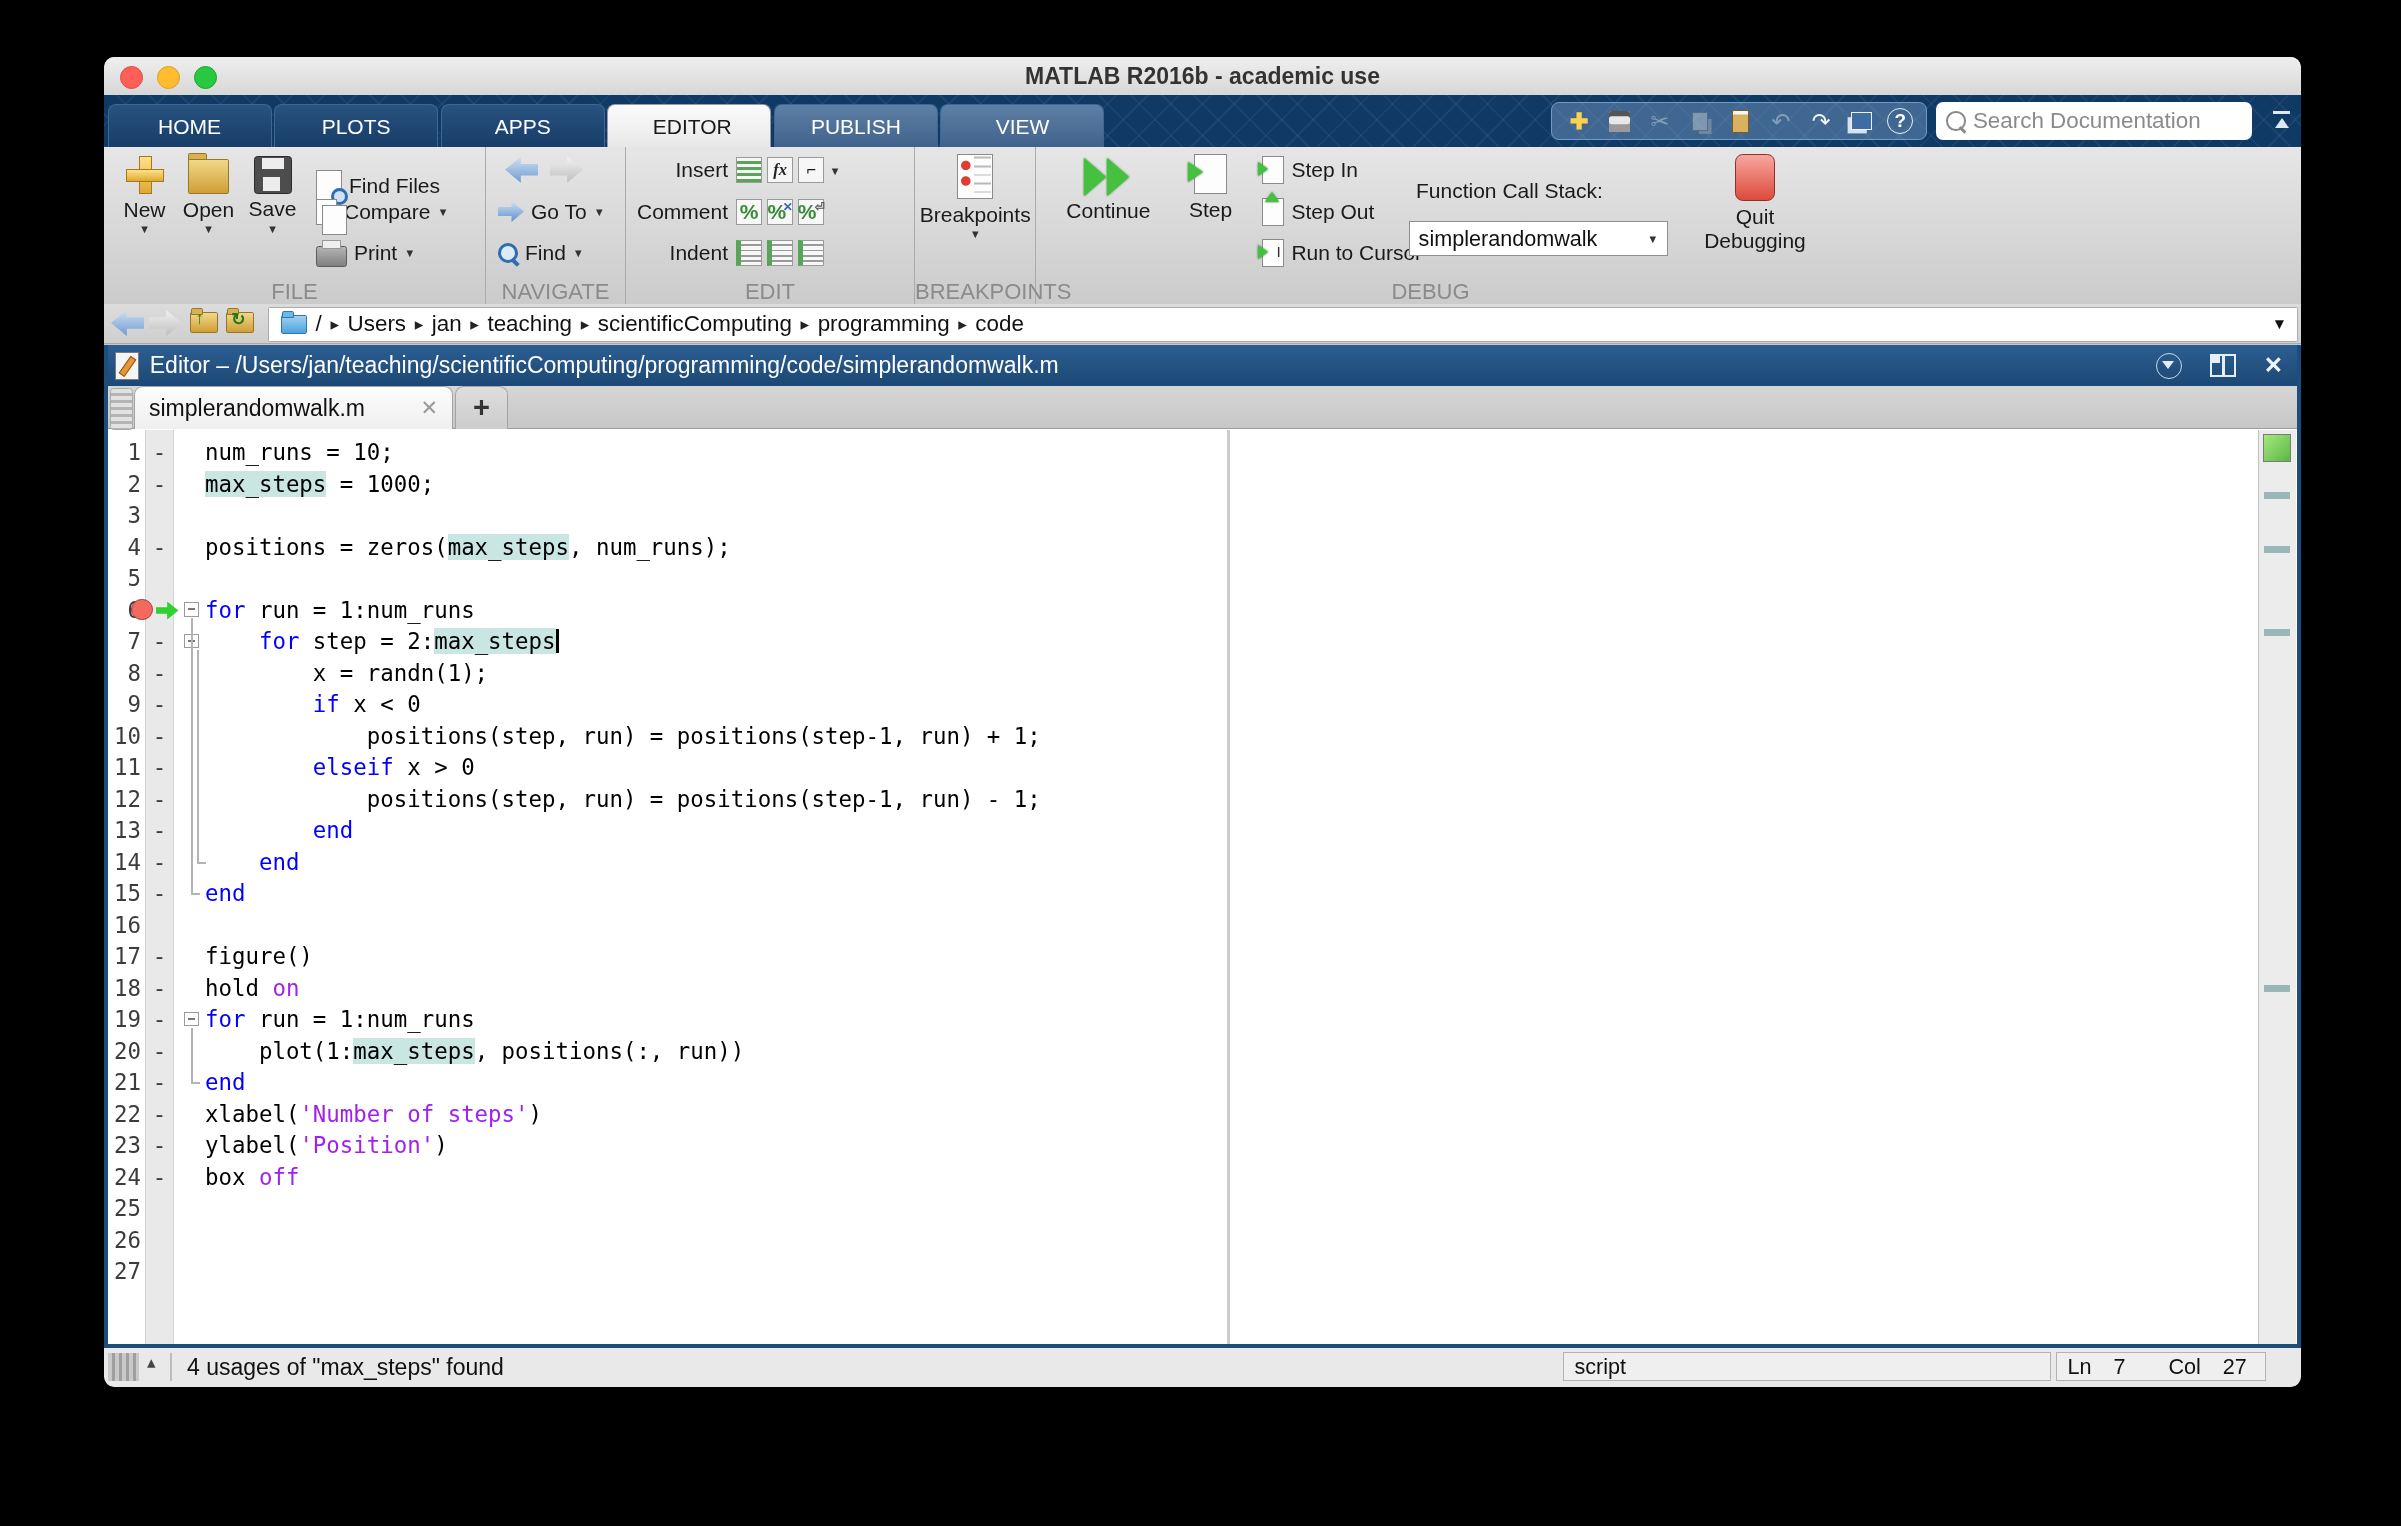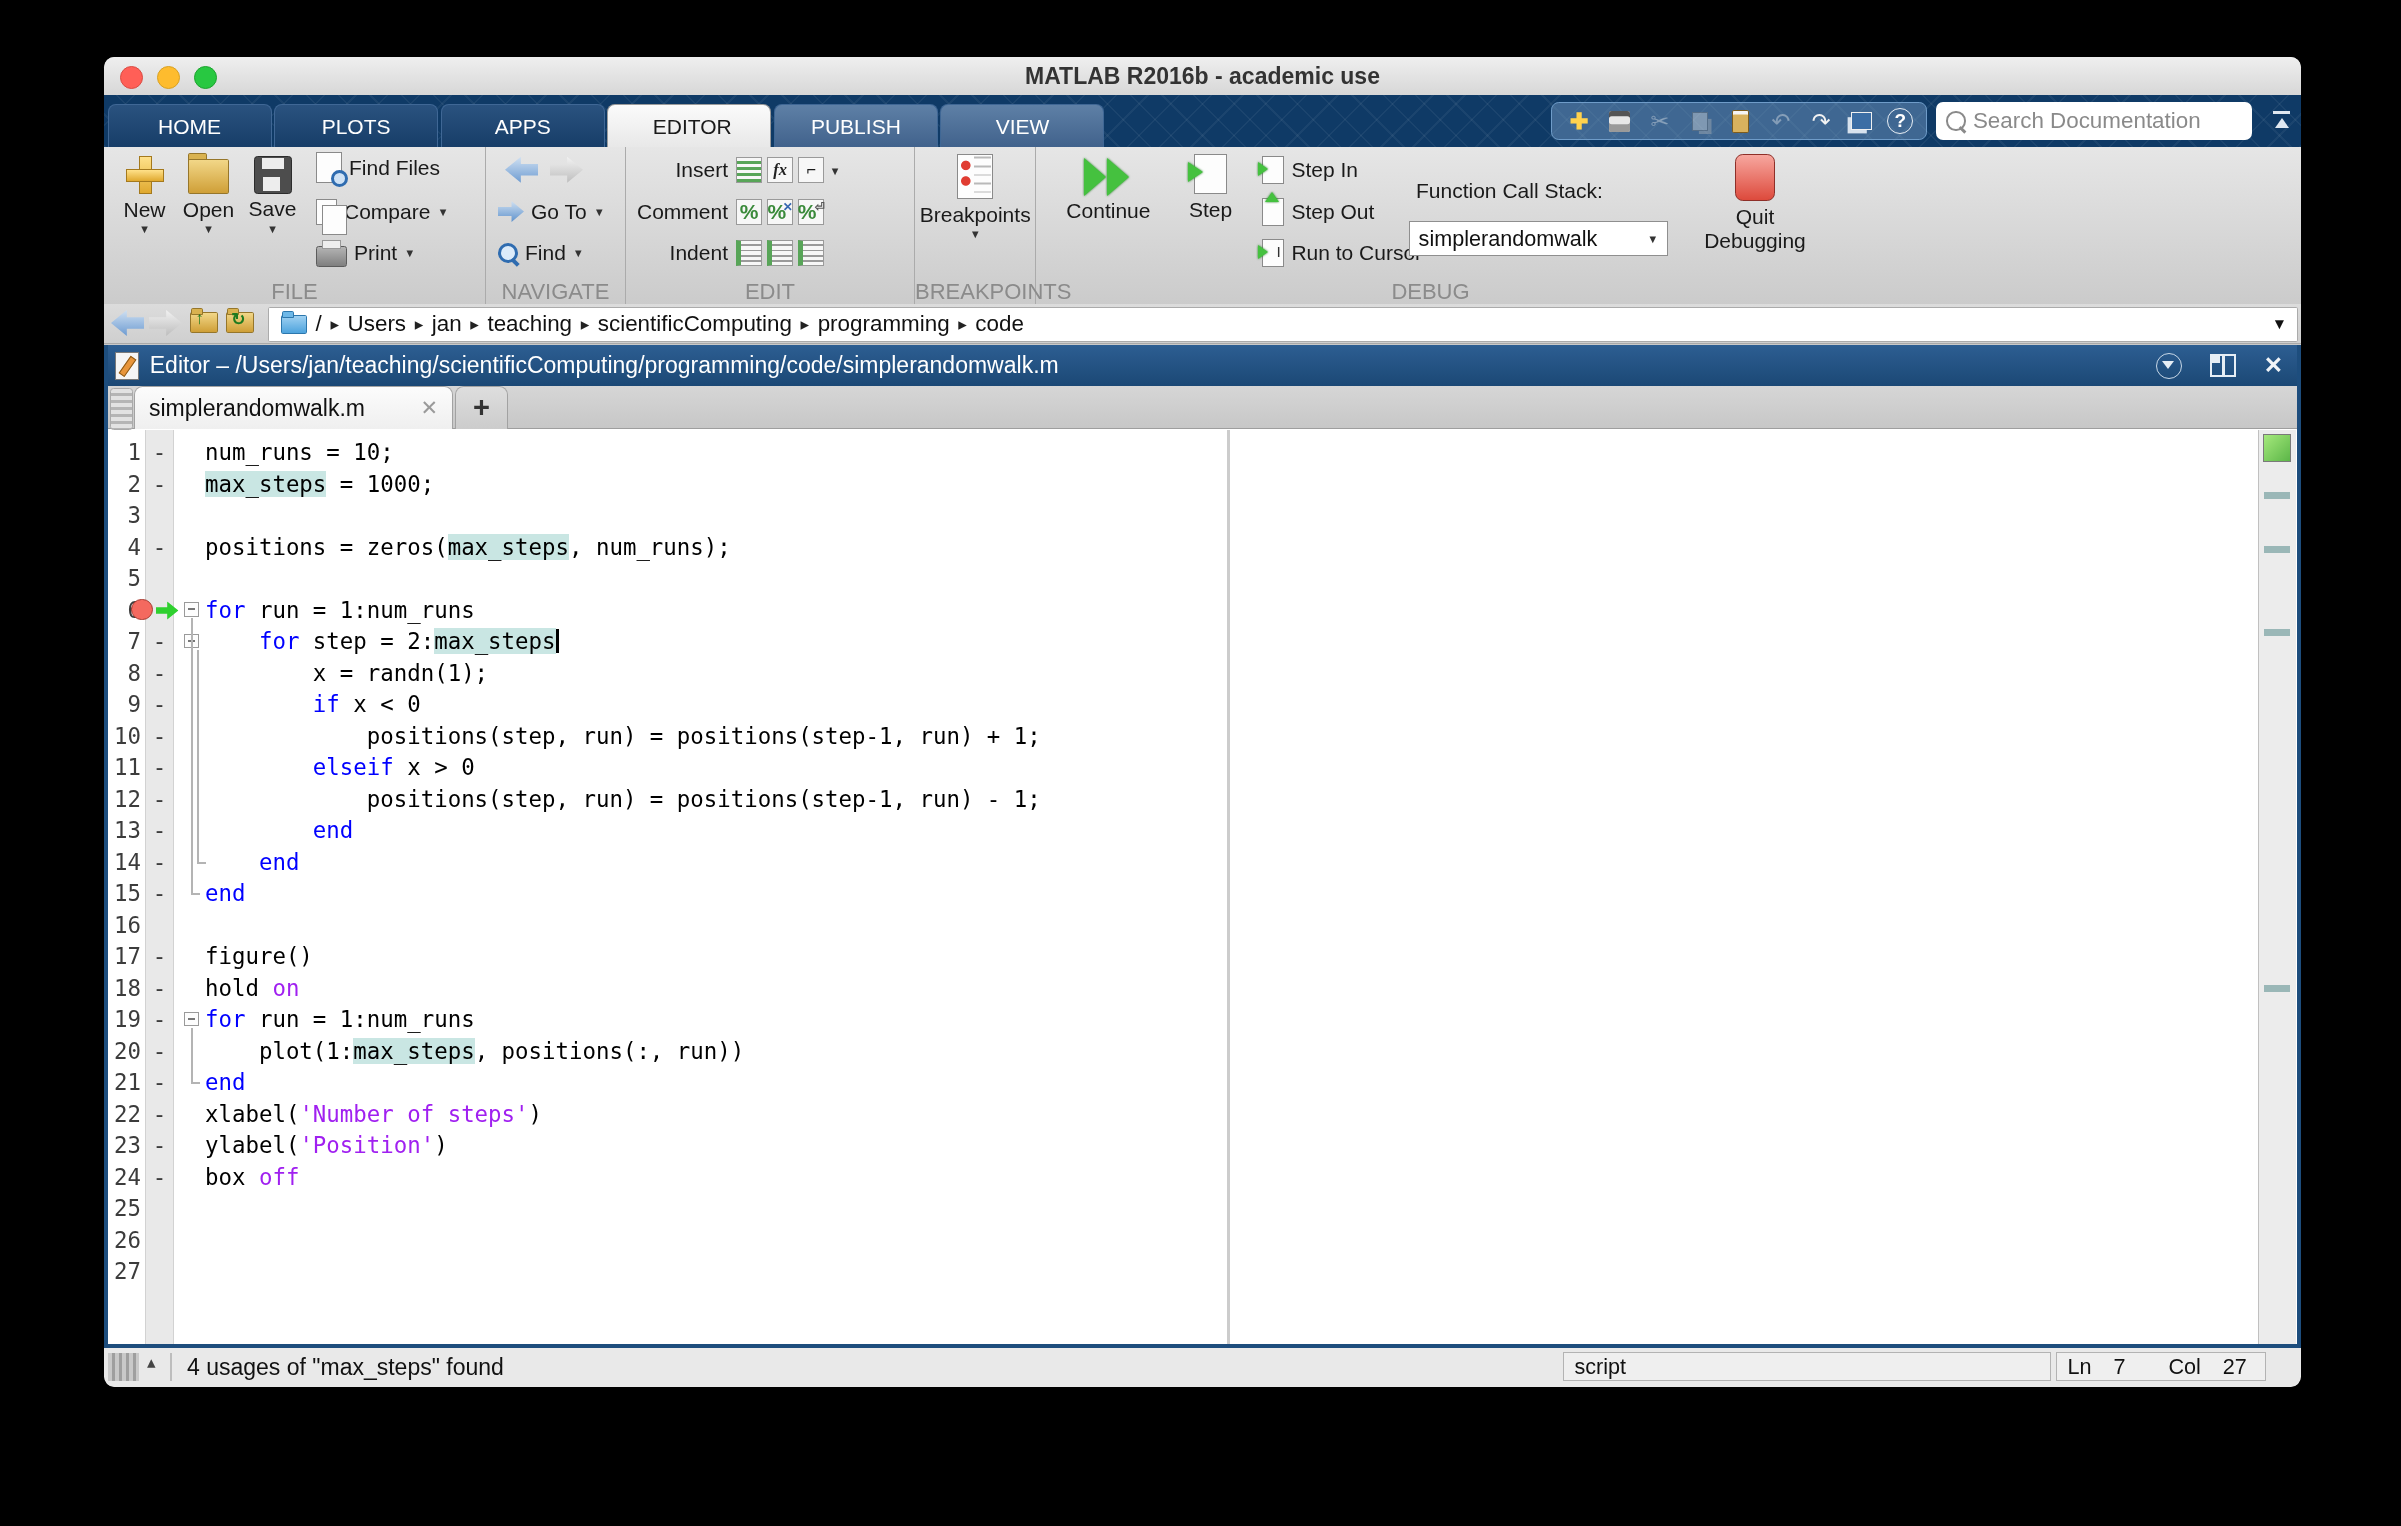--- a/index.html
+++ b/index.html
@@ -212,21 +212,21 @@
         <div class="bb" style="left:76px;top:7px;width:57px;">
           <span class="icOpen"></span>
           <span class="lbl">Open</span>
           <span class="caret">▼</span>
         </div>
         <div class="bb" style="left:140px;top:7px;width:57px;">
           <span class="icSave"></span>
           <span class="lbl">Save</span>
           <span class="caret">▼</span>
         </div>
-        <div class="si" style="left:212px;top:3px;">
+        <div class="si" style="left:212px;top:21px;">
           <span class="icPage icFindFiles"></span>
           <span>Find Files</span>
         </div>
         <div class="si" style="left:212px;top:47px;">
           <span class="icPage icCompare" style="width:21px;height:26px;"></span>
           <span>Compare</span>
           <span class="caret">▼</span>
         </div>
         <div class="si" style="left:212px;top:88px;">
           <span class="icPrint"></span>

